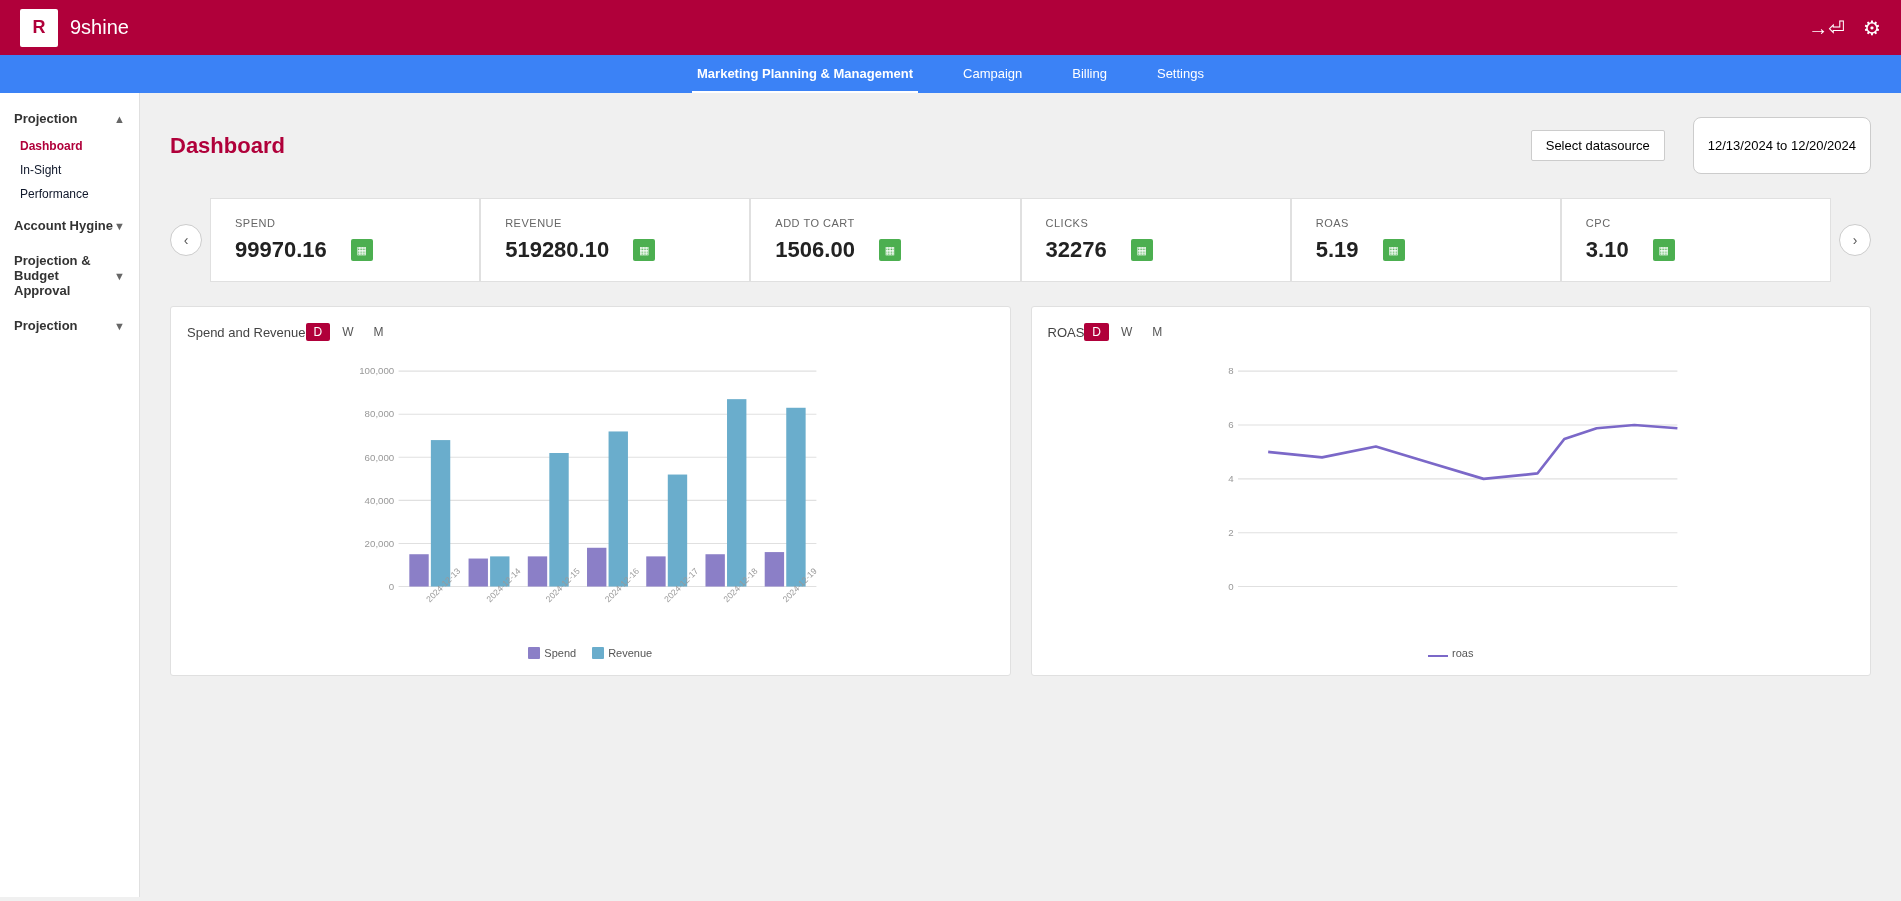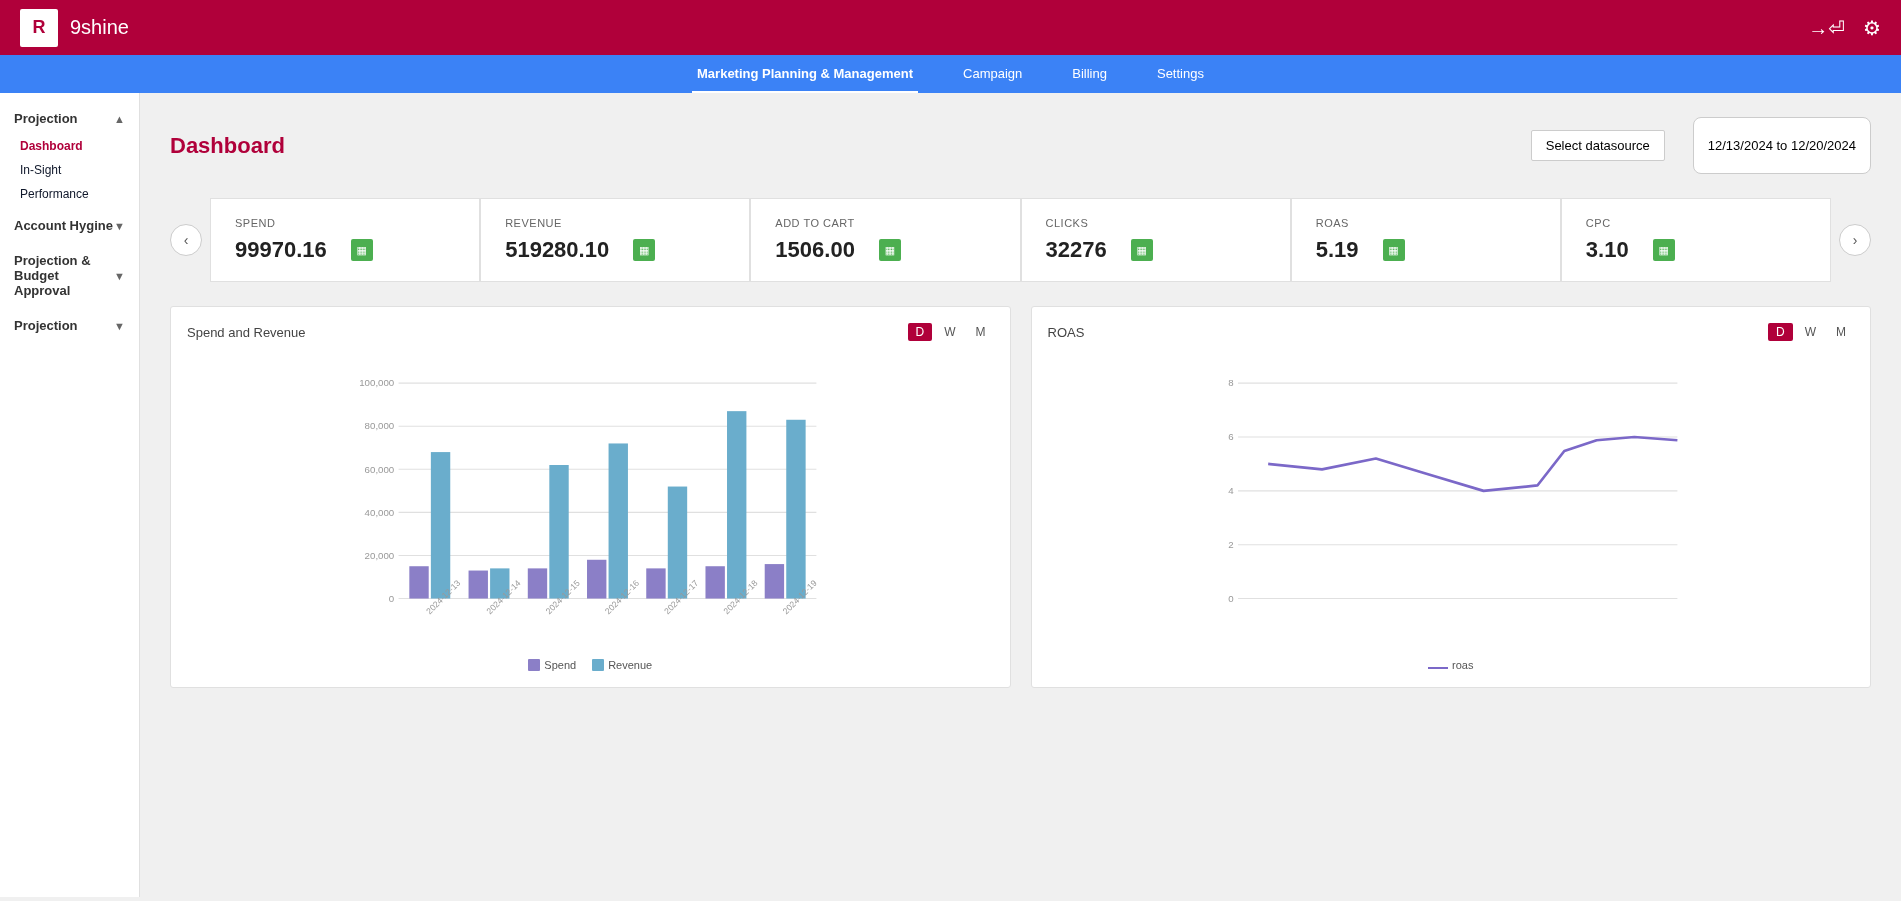--- a/index.html
+++ b/index.html
@@ -207,22 +207,21 @@
     .chart-card {
       background: #fff;
       border: 1px solid #e0e0e0;
       border-radius: 3px;
       padding: 16px;
       flex: 1;
     }
     .chart-header {
       display: flex;
       align-items: center;
-      justify-content: space-between;
-      margin-bottom: 26px;
+      margin-bottom: 14px;
     }
     .chart-title {
       font-size: 13px;
       color: #444;
       font-weight: 500;
     }
     .chart-tabs {
       display: flex;
       gap: 4px;
     }

